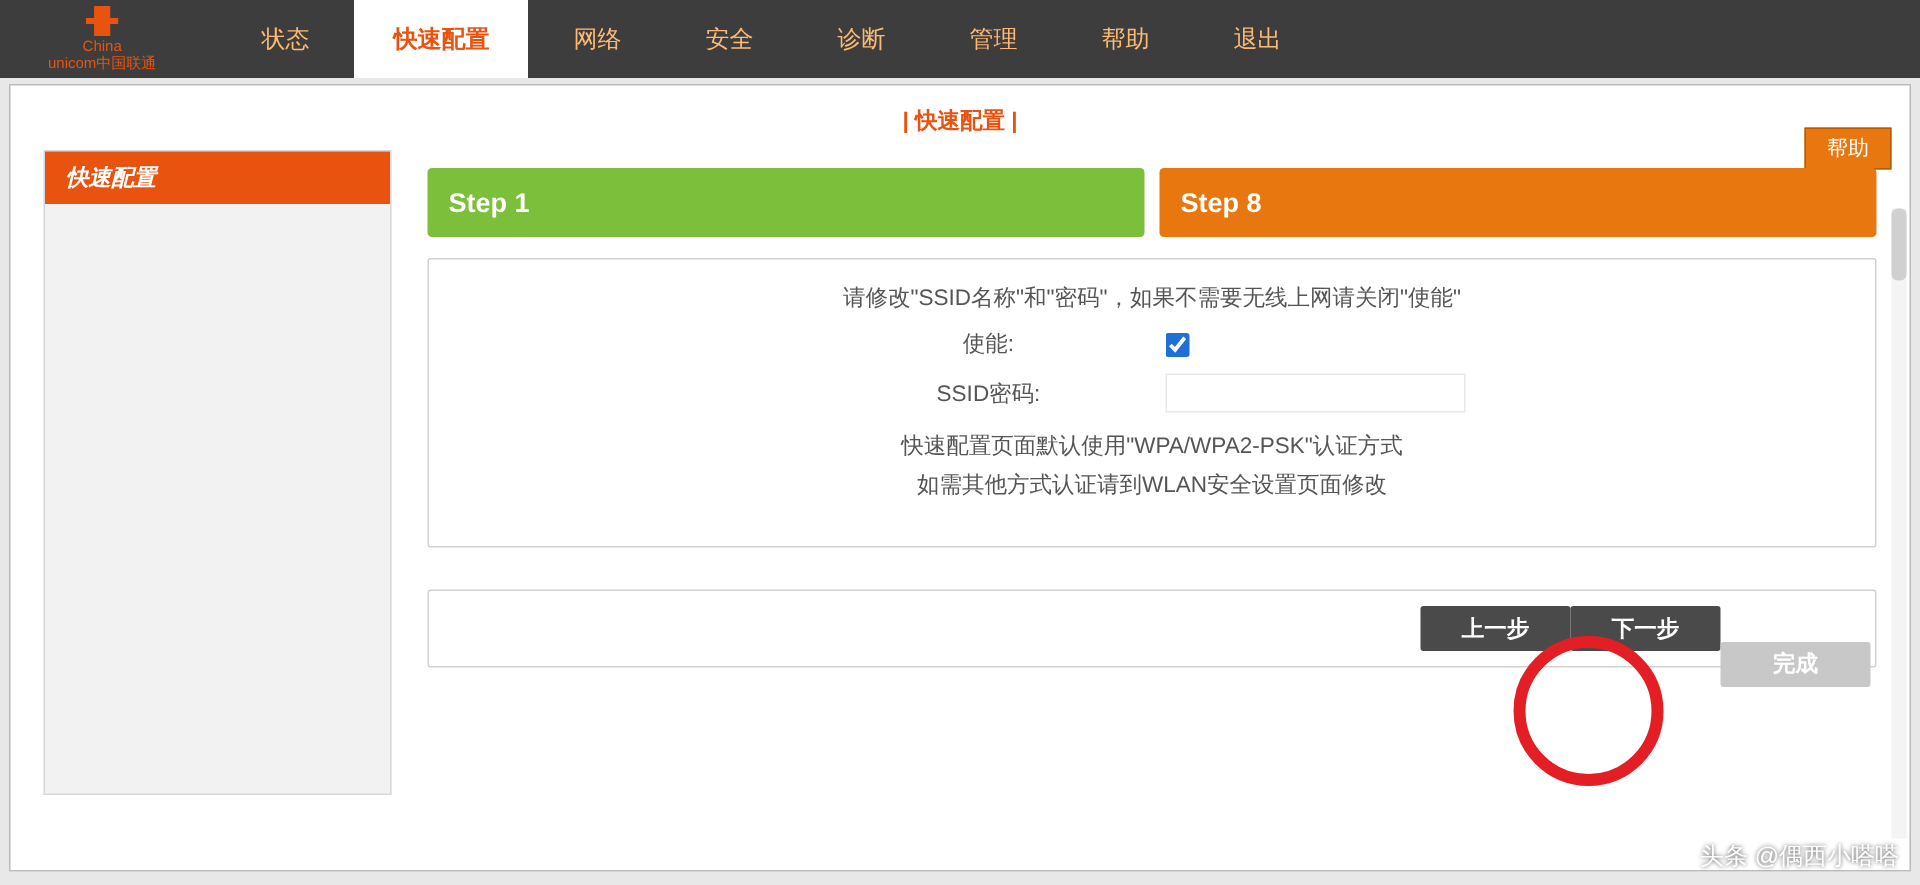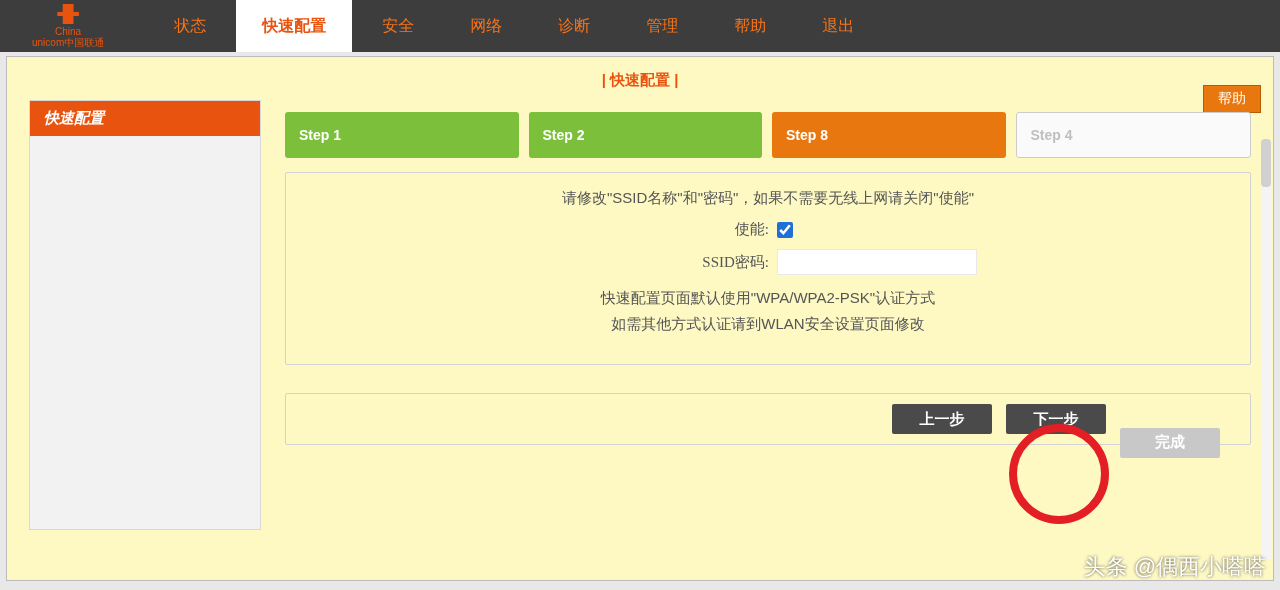--- a/index.html
+++ b/index.html
@@ -29,36 +29,36 @@
       line-height: 1.1;
     }
     .logo-icon {
       width: 36px;
       height: 20px;
       background: #e85410;
       clip-path: polygon(20% 40%, 35% 40%, 35% 0%, 65% 0%, 65% 40%, 80% 40%, 80% 60%, 65% 60%, 65% 100%, 35% 100%, 35% 60%, 20% 60%);
       margin-bottom: 2px;
     }
     .nav-item {
-      color: #f97316;
+      color: #fdba74;
       font-size: 16px;
       padding: 14px 26px;
       cursor: pointer;
       height: 52px;
       display: flex;
       align-items: center;
     }
     .nav-item.active {
       background: #fff;
       color: #e85410;
       font-weight: bold;
     }
 
     .page {
-      background: #fef9c3;
+      background: #ffffff;
       margin: 4px 6px 0 6px;
       height: 525px;
       border: 1px solid #bbb;
       position: relative;
       overflow: hidden;
     }
     .breadcrumb-row {
       text-align: center;
       padding: 14px 0 10px 0;
       color: #e85410;
@@ -106,21 +106,21 @@
       display: flex;
       gap: 10px;
       margin-bottom: 14px;
     }
     .step {
       flex: 1;
       height: 46px;
       display: flex;
       align-items: center;
       padding-left: 14px;
-      font-size: 14px;
+      font-size: 18px;
       font-weight: bold;
       color: #fff;
       border-radius: 3px;
     }
     .step.done { background: #7bbf3a; }
     .step.active { background: #e87710; }
     .step.future { background: #fafafa; border: 1px solid #ccc; color: #bfbfbf; }
 
     .form-panel {
       border: 1px solid #d2d2d2;
@@ -138,22 +138,21 @@
       display: flex;
       align-items: center;
       justify-content: center;
       gap: 8px;
       margin-bottom: 10px;
       font-size: 15px;
       color: #555;
     }
     .form-row label {
       width: 220px;
-      text-align: right;
-      font-family: Liberation Serif, serif;
+      text-align: center;
     }
     .form-row .field {
       width: 210px;
       text-align: left;
       display: flex;
       align-items: center;
       gap: 6px;
     }
     input[type=checkbox] { width: 16px; height: 16px; accent-color: #1f6fd6; }
     input[type=text], input[type=password] {
@@ -177,22 +176,21 @@
       margin-top: 2px;
     }
 
     .button-panel {
       border: 1px solid #d2d2d2;
       border-radius: 2px;
       height: 52px;
       display: flex;
       align-items: center;
       justify-content: flex-end;
-      padding-right: 30px;
-      gap: 14px;
+      padding-right: 3px;
     }
     .btn {
       color: #fff;
       border: none;
       width: 100px;
       height: 30px;
       font-size: 15px;
       font-weight: bold;
       cursor: pointer;
       border-radius: 2px;
@@ -224,61 +222,59 @@
       height: 48px;
       background: #d0d0d0;
       border-radius: 4px;
     }
 
     .watermark {
       position: absolute;
       right: 14px;
       bottom: 8px;
       color: #fff;
-      font-size: 22px;
+      font-size: 16px;
       text-shadow: 0 0 3px rgba(0,0,0,0.7);
       font-weight: 500;
     }
   </style>
 </head>
 <body>
 
 <div class="topnav">
   <div class="logo">
     <div class="logo-icon"></div>
     <span>China</span>
     <span>unicom中国联通</span>
   </div>
   <div class="nav-item">状态</div>
   <div class="nav-item active">快速配置</div>
+  <div class="nav-item">网络</div>
   <div class="nav-item">安全</div>
-  <div class="nav-item">网络</div>
   <div class="nav-item">诊断</div>
   <div class="nav-item">管理</div>
   <div class="nav-item">帮助</div>
   <div class="nav-item">退出</div>
 </div>
 
 <div class="page">
   <div class="breadcrumb-row">
     <span>| 快速配置 |</span>
     <button class="help-btn">帮助</button>
   </div>
 
   <div class="content-row">
     <div class="sidebar">
       <div class="sidebar-item">快速配置</div>
     </div>
 
     <div class="main">
       <div class="steps">
         <div class="step done">Step 1</div>
-        <div class="step done">Step 2</div>
         <div class="step active">Step 8</div>
-        <div class="step future">Step 4</div>
       </div>
 
       <div class="form-panel">
         <div class="instruction">请修改"SSID名称"和"密码"，如果不需要无线上网请关闭"使能"</div>
 
         <div class="form-row">
           <label>使能:</label>
           <div class="field">
             <input type="checkbox" checked="" style="">
           </div>

